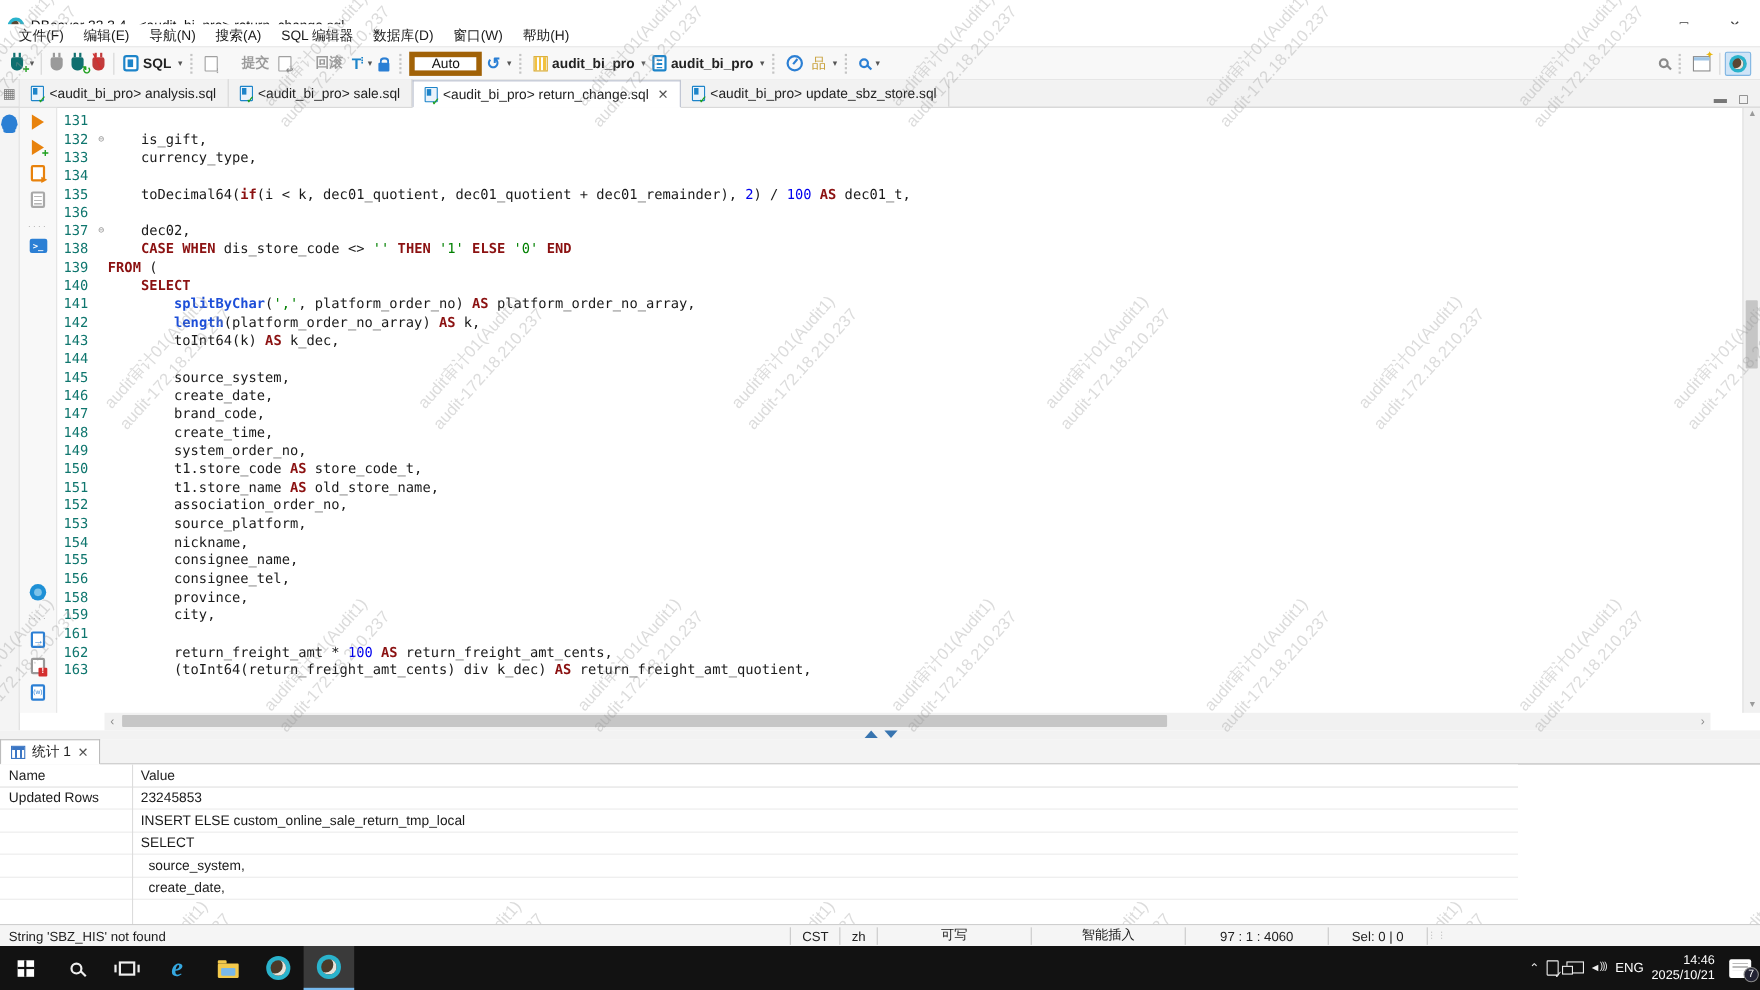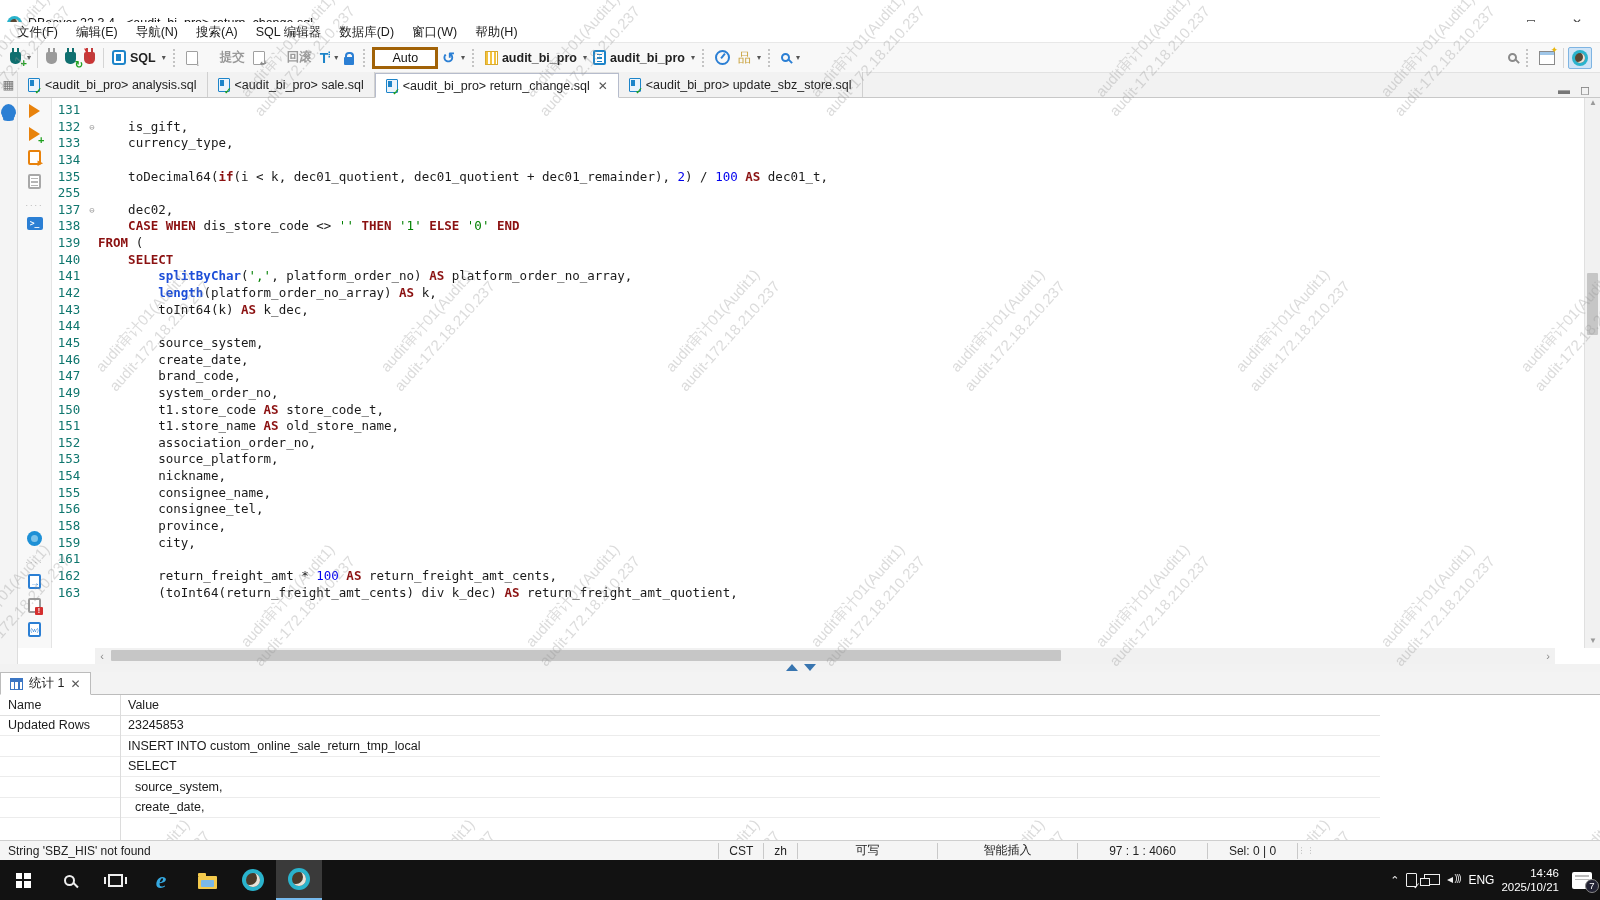--- a/index.html
+++ b/index.html
@@ -19,21 +19,21 @@
   .menu-item { padding:0 9px; height:20px; display:flex; align-items:center; }
 
   
   .toolbar { position:absolute; left:0; top:42px; width:1600px; height:31px; background:#f8f8f8; border-top:1px solid #e8e8e8; border-bottom:1px solid #e2e2e2; display:flex; align-items:center; padding-left:6px; font-size:12.5px; color:#222; }
   .tb-btn { height:24px; display:flex; align-items:center; gap:4px; padding:0 4px; border-radius:2px; }
   .tb-caret { font-size:8px; color:#555; padding:0 2px; }
   .tb-sep { width:1px; height:20px; background:#d5d5d5; margin:0 4px; }
   .tb-dots { width:4px; height:18px; border-left:2px dotted #c4c4c4; margin:0 5px; }
   .tb-label { font-weight:bold; color:#222; }
   .tb-label.gray { font-weight:bold; color:#9a9a9a;margin-left:18px; }
-  .auto-box { width:66px; height:22px; background:#fff; border:3px solid #a16207; display:flex; align-items:center; justify-content:center; font-size:12.5px; color:#111; }
+  .auto-box { width:66px; height:22px; background:#fff; border:5px solid #a16207; display:flex; align-items:center; justify-content:center; font-size:12.5px; color:#111; }
 
   
   .plug { width:11px; height:12px; border-radius:2px 2px 5px 5px; position:relative; display:inline-block; }
   .plug::before { content:""; position:absolute; top:-4px; left:2px; width:2px; height:4px; background:inherit; box-shadow:5px 0 0 0; }
   .plug-new { background:#0f6f6f; color:#0f6f6f; }
   .plug-new::after { content:"+"; position:absolute; right:-6px; bottom:-5px; color:#1fa01f; font-weight:bold; font-size:11px; }
   .plug-gray { background:#9a9a9a; color:#9a9a9a; }
   .plug-re { background:#0f6f6f; color:#0f6f6f; }
   .plug-re::after { content:"\21BB"; position:absolute; right:-7px; bottom:-6px; color:#1fa01f; font-weight:bold; font-size:10px; }
   .plug-dis { background:#c23b3b; color:#c23b3b; }
@@ -331,32 +331,33 @@
       <span class="doc-err"></span>
       <span class="doc-w">(w)</span>
       <span style="height:2px"></span>
     </div>
     <div class="code-pane" id="codepane">
         <div class="cl"><span class="num">131</span><span class="fold"></span><span class="code"></span></div>
         <div class="cl"><span class="num">132</span><span class="fold">⊖</span><span class="code"><span class="p">    is_gift,</span></span></div>
         <div class="cl"><span class="num">133</span><span class="fold"></span><span class="code"><span class="p">    currency_type,</span></span></div>
         <div class="cl"><span class="num">134</span><span class="fold"></span><span class="code"></span></div>
         <div class="cl"><span class="num">135</span><span class="fold"></span><span class="code"><span class="p">    toDecimal64(</span><span class="k">if</span><span class="p">(i &lt; k, dec01_quotient, dec01_quotient + dec01_remainder), </span><span class="n">2</span><span class="p">) / </span><span class="n">100</span><span class="p"> </span><span class="k">AS</span><span class="p"> dec01_t,</span></span></div>
-        <div class="cl"><span class="num">255</span><span class="fold"></span><span class="code"></span></div>
+        <div class="cl"><span class="num">136</span><span class="fold"></span><span class="code"></span></div>
         <div class="cl"><span class="num">137</span><span class="fold">⊖</span><span class="code"><span class="p">    dec02,</span></span></div>
         <div class="cl"><span class="num">138</span><span class="fold"></span><span class="code"><span class="p">    </span><span class="k">CASE</span><span class="p"> </span><span class="k">WHEN</span><span class="p"> dis_store_code &lt;&gt; </span><span class="s">''</span><span class="p"> </span><span class="k">THEN</span><span class="p"> </span><span class="s">'1'</span><span class="p"> </span><span class="k">ELSE</span><span class="p"> </span><span class="s">'0'</span><span class="p"> </span><span class="k">END</span></span></div>
         <div class="cl"><span class="num">139</span><span class="fold"></span><span class="code"><span class="k">FROM</span><span class="p"> (</span></span></div>
         <div class="cl"><span class="num">140</span><span class="fold"></span><span class="code"><span class="p">    </span><span class="k">SELECT</span></span></div>
         <div class="cl"><span class="num">141</span><span class="fold"></span><span class="code"><span class="p">        </span><span class="f">splitByChar</span><span class="p">(</span><span class="s">','</span><span class="p">, platform_order_no) </span><span class="k">AS</span><span class="p"> platform_order_no_array,</span></span></div>
         <div class="cl"><span class="num">142</span><span class="fold"></span><span class="code"><span class="p">        </span><span class="f">length</span><span class="p">(platform_order_no_array) </span><span class="k">AS</span><span class="p"> k,</span></span></div>
         <div class="cl"><span class="num">143</span><span class="fold"></span><span class="code"><span class="p">        toInt64(k) </span><span class="k">AS</span><span class="p"> k_dec,</span></span></div>
         <div class="cl"><span class="num">144</span><span class="fold"></span><span class="code"></span></div>
         <div class="cl"><span class="num">145</span><span class="fold"></span><span class="code"><span class="p">        source_system,</span></span></div>
         <div class="cl"><span class="num">146</span><span class="fold"></span><span class="code"><span class="p">        create_date,</span></span></div>
         <div class="cl"><span class="num">147</span><span class="fold"></span><span class="code"><span class="p">        brand_code,</span></span></div>
+        <div class="cl"><span class="num">148</span><span class="fold"></span><span class="code"><span class="p">        create_time,</span></span></div>
         <div class="cl"><span class="num">149</span><span class="fold"></span><span class="code"><span class="p">        system_order_no,</span></span></div>
         <div class="cl"><span class="num">150</span><span class="fold"></span><span class="code"><span class="p">        t1.store_code </span><span class="k">AS</span><span class="p"> store_code_t,</span></span></div>
         <div class="cl"><span class="num">151</span><span class="fold"></span><span class="code"><span class="p">        t1.store_name </span><span class="k">AS</span><span class="p"> old_store_name,</span></span></div>
         <div class="cl"><span class="num">152</span><span class="fold"></span><span class="code"><span class="p">        association_order_no,</span></span></div>
         <div class="cl"><span class="num">153</span><span class="fold"></span><span class="code"><span class="p">        source_platform,</span></span></div>
         <div class="cl"><span class="num">154</span><span class="fold"></span><span class="code"><span class="p">        nickname,</span></span></div>
         <div class="cl"><span class="num">155</span><span class="fold"></span><span class="code"><span class="p">        consignee_name,</span></span></div>
         <div class="cl"><span class="num">156</span><span class="fold"></span><span class="code"><span class="p">        consignee_tel,</span></span></div>
         <div class="cl"><span class="num">158</span><span class="fold"></span><span class="code"><span class="p">        province,</span></span></div>
         <div class="cl"><span class="num">159</span><span class="fold"></span><span class="code"><span class="p">        city,</span></span></div>
@@ -396,21 +397,21 @@
     <div class="stats-row header">
           <div>Name</div>
           <div>Value</div>
         </div>
         <div class="stats-row">
           <div>Updated Rows</div>
           <div>23245853</div>
         </div>
         <div class="stats-row">
           <div></div>
-          <div>INSERT INTO custom_online_sale_return_tmp_local</div>
+          <div>INSERT ELSE custom_online_sale_return_tmp_local</div>
         </div>
         <div class="stats-row">
           <div></div>
           <div>SELECT</div>
         </div>
         <div class="stats-row">
           <div></div>
           <div>  source_system,</div>
         </div>
         <div class="stats-row">

